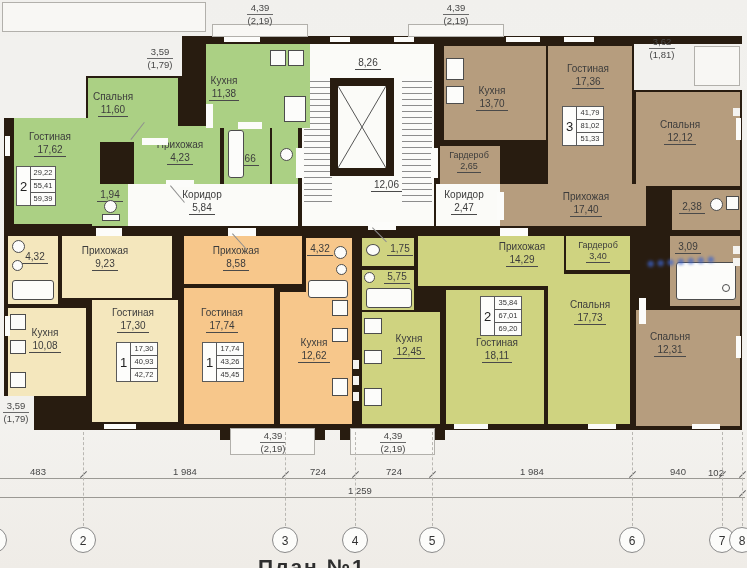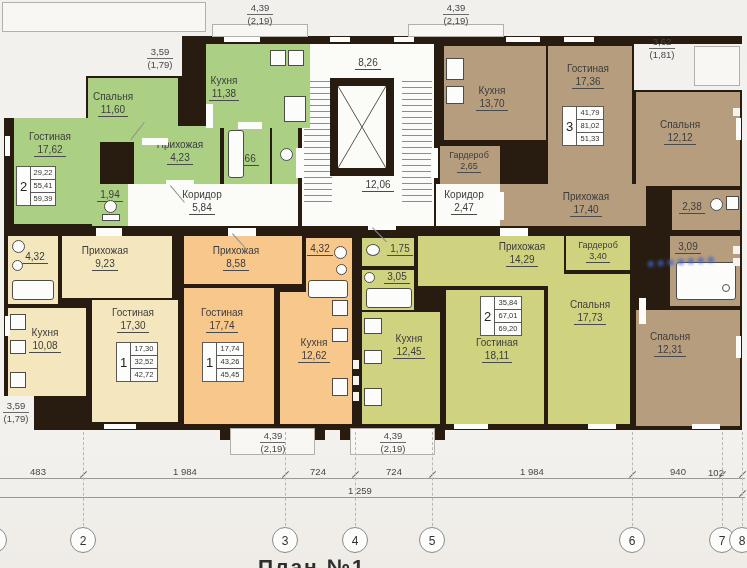--- a/index.html
+++ b/index.html
@@ -54,21 +54,21 @@
   <div class="white" style="left:302px;top:44px;width:132px;height:182px;"></div>
   <div class="stairs" style="left:304px;top:76px;width:28px;height:130px;"></div>
   <div class="stairs" style="left:402px;top:76px;width:30px;height:130px;"></div>
   <div class="wall" style="left:330px;top:78px;width:64px;height:98px;"></div>
   <div class="white" style="left:338px;top:86px;width:48px;height:82px;"></div>
   <svg class="abs" style="left:338px;top:86px;" width="48" height="82">
     <line x1="0" y1="0" x2="48" y2="82" stroke="#555" stroke-width="1"></line>
     <line x1="48" y1="0" x2="0" y2="82" stroke="#555" stroke-width="1"></line>
   </svg>
   <div class="lbl" style="left:348px;top:56px;width:40px;"><span class="a">8,26</span></div>
-  <div class="lbl" style="left:354px;top:178px;width:48px;"><span class="a">12,06</span></div>
+  <div class="lbl" style="left:354px;top:178px;width:48px;text-align:right;"><span class="a">12,06</span></div>
 
   <div class="room" style="left:14px;top:118px;width:86px;height:106px;background:#abd084;"></div>
   <div class="room" style="left:88px;top:78px;width:90px;height:64px;background:#abd084;"></div>
   <div class="room" style="left:206px;top:44px;width:104px;height:84px;background:#abd084;"></div>
   <div class="room" style="left:134px;top:126px;width:86px;height:58px;background:#abd084;"></div>
   <div class="room" style="left:224px;top:126px;width:46px;height:58px;background:#abd084;"></div>
   <div class="room" style="left:272px;top:126px;width:26px;height:58px;background:#abd084;"></div>
   <div class="room" style="left:92px;top:184px;width:36px;height:42px;background:#abd084;"></div>
 
   <div class="lbl" style="left:18px;top:130px;width:64px;">
@@ -157,21 +157,21 @@
     <div>Прихожая</div><span class="a">9,23</span></div>
   <div class="lbl" style="left:20px;top:326px;width:50px;">
     <div>Кухня</div><span class="a">10,08</span></div>
   <div class="lbl" style="left:104px;top:306px;width:58px;">
     <div>Гостиная</div><span class="a">17,30</span></div>
 
   <div class="stamp" style="left:116px;top:342px;width:40px;height:38px;">
     <div class="n">1</div>
     <div class="vals">
         <div>17,30</div>
-        <div>32,52</div>
+        <div>40,93</div>
         <div>42,72</div>
       </div>
   </div>
 
   <div class="fix fixr" style="left:12px;top:240px;width:13px;height:13px;"></div>
   <div class="fix fixr" style="left:12px;top:260px;width:11px;height:11px;"></div>
   <div class="fix tub" style="left:12px;top:280px;width:42px;height:20px;"></div>
   <div class="fix" style="left:10px;top:314px;width:16px;height:16px;"></div>
   <div class="fix" style="left:10px;top:340px;width:16px;height:14px;"></div>
   <div class="fix" style="left:10px;top:372px;width:16px;height:16px;"></div>
@@ -209,21 +209,21 @@
   <div class="room" style="left:362px;top:238px;width:52px;height:28px;background:#cfd380;"></div>
   <div class="room" style="left:362px;top:270px;width:52px;height:40px;background:#cfd380;"></div>
   <div class="room" style="left:362px;top:312px;width:78px;height:112px;background:#cfd380;"></div>
   <div class="room" style="left:446px;top:290px;width:98px;height:134px;background:#cfd380;"></div>
   <div class="room" style="left:566px;top:236px;width:64px;height:34px;background:#cfd380;"></div>
   <div class="room" style="left:548px;top:274px;width:82px;height:150px;background:#cfd380;"></div>
 
   <div class="lbl" style="left:492px;top:240px;width:60px;">
     <div>Прихожая</div><span class="a">14,29</span></div>
   <div class="lbl" style="left:386px;top:242px;width:28px;"><span class="a">1,75</span></div>
-  <div class="lbl" style="left:382px;top:270px;width:30px;"><span class="a">3,05</span></div>
+  <div class="lbl" style="left:382px;top:270px;width:30px;"><span class="a">5,75</span></div>
   <div class="lbl" style="left:382px;top:332px;width:54px;">
     <div>Кухня</div><span class="a">12,45</span></div>
   <div class="lbl" style="left:468px;top:336px;width:58px;">
     <div>Гостиная</div><span class="a">18,11</span></div>
   <div class="lbl small" style="left:566px;top:240px;width:64px;">
     <div>Гардероб</div><span class="a">3,40</span></div>
   <div class="lbl" style="left:560px;top:298px;width:60px;">
     <div>Спальня</div><span class="a">17,73</span></div>
 
   <div class="stamp" style="left:480px;top:296px;width:40px;height:38px;">

